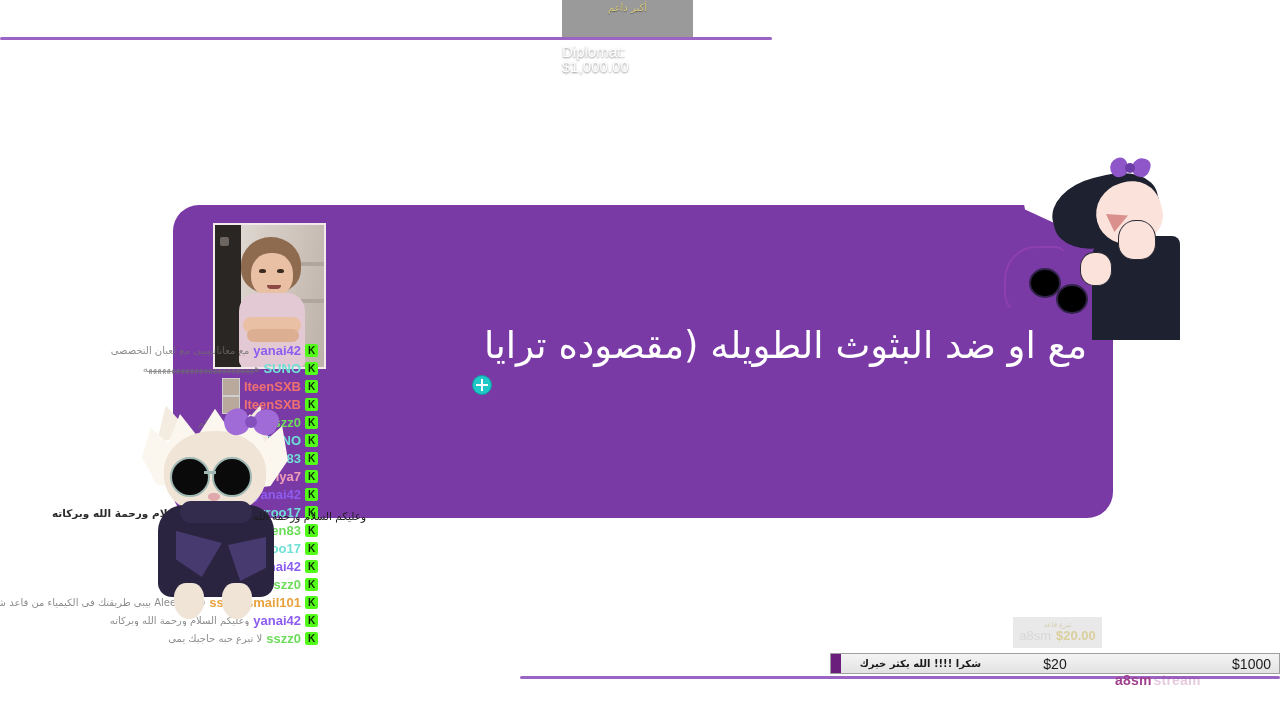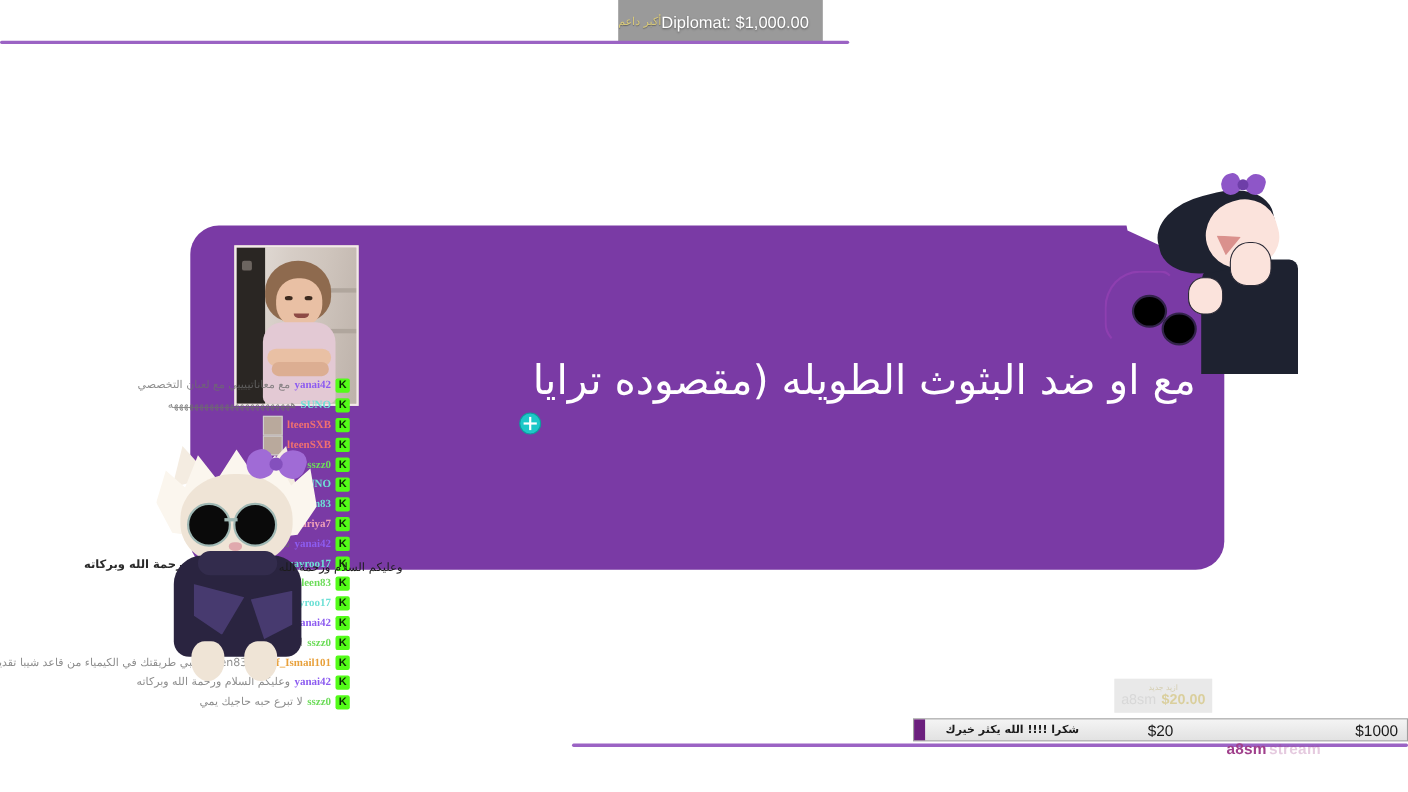--- a/index.html
+++ b/index.html
@@ -5,24 +5,25 @@
   html,body{margin:0;padding:0;}
   body{
     width:1280px;height:720px;overflow:hidden;position:relative;
     background:#ffffff;
     font-family:"Liberation Sans","DejaVu Sans",sans-serif;
   }
   #stage{position:absolute;inset:0;width:1280px;height:720px;overflow:hidden;}
 
   
   .top-banner{
-    position:absolute;left:562px;top:0;width:186px;height:38px;
+    position:absolute;left:562px;top:0;width:131px;height:38px;
     background:#9a9a9a;color:#fff;
-    display:flex;flex-direction:row;align-items:center;justify-content:flex-start;
+    display:flex;flex-direction:column;align-items:center;justify-content:flex-start;
     line-height:1;
+    gap:28px;
   }
   .top-banner .ar{
     color:#d8c97a;font-size:10px;letter-spacing:.5px;margin-top:3px;
     direction:rtl;unicode-bidi:bidi-override;
     text-shadow:0 1px 1px rgba(0,0,0,.35);
     font-family:"DejaVu Sans",sans-serif;
   }
   .top-banner .amount{
     color:#ffffff;font-size:15px;margin-top:3px;font-weight:400;
     text-shadow:0 1px 2px rgba(0,0,0,.45);
@@ -106,22 +107,22 @@
     display:flex;align-items:center;gap:4px;height:15px;
     direction:rtl;justify-content:flex-start;
     padding-right:2px;
   }
   .chat-row .badge{
     flex:0 0 auto;width:13px;height:13px;background:#53fc18;color:#0b2a05;
     font-size:10px;font-weight:bold;line-height:13px;text-align:center;
     border-radius:2px;font-family:"Liberation Sans",sans-serif;
   }
   .chat-row .uname{
-    flex:0 0 auto;font-weight:bold;font-size:10px;white-space:nowrap;
-    font-family:Liberation Serif, serif;
+    flex:0 0 auto;font-weight:bold;font-size:13px;white-space:nowrap;
+    font-family:Liberation Sans, sans-serif;
   }
   .chat-row .msg{
     flex:1 1 auto;color:#6d6d6d;font-size:10px;white-space:nowrap;overflow:hidden;
     opacity:.78;text-align:right;padding-left:44px;
   }
   .chat-row .thumb{
     flex:0 0 auto;width:16px;height:16px;background:#b9a99c;border:1px solid #cfcfcf;
   }
   .chat-row.bright .msg{color:#2b2b2b;opacity:1;font-weight:bold;font-size:10.5px;}
 
@@ -364,21 +365,21 @@
         <div class="lobe r"></div>
         <div class="knot"></div>
     </div>
   </div>
 
   <div class="cat-msg">وعليكم السلام ورحمة الله</div>
 
   <div class="cursor"></div>
 
   <div class="alert-ghost">
-    <div class="ar">ازيد جديد</div>
+    <div class="ar">تبرع قاعد</div>
     <div class="row">
       <div class="who">a8sm</div>
       <div class="amt">$20.00</div>
     </div>
   </div>
 
   <div class="goalbar">
     <div class="fill"></div>
     <div class="gtext">شكرا !!!! الله يكثر خيرك</div>
     <div class="gcur">$20</div>

